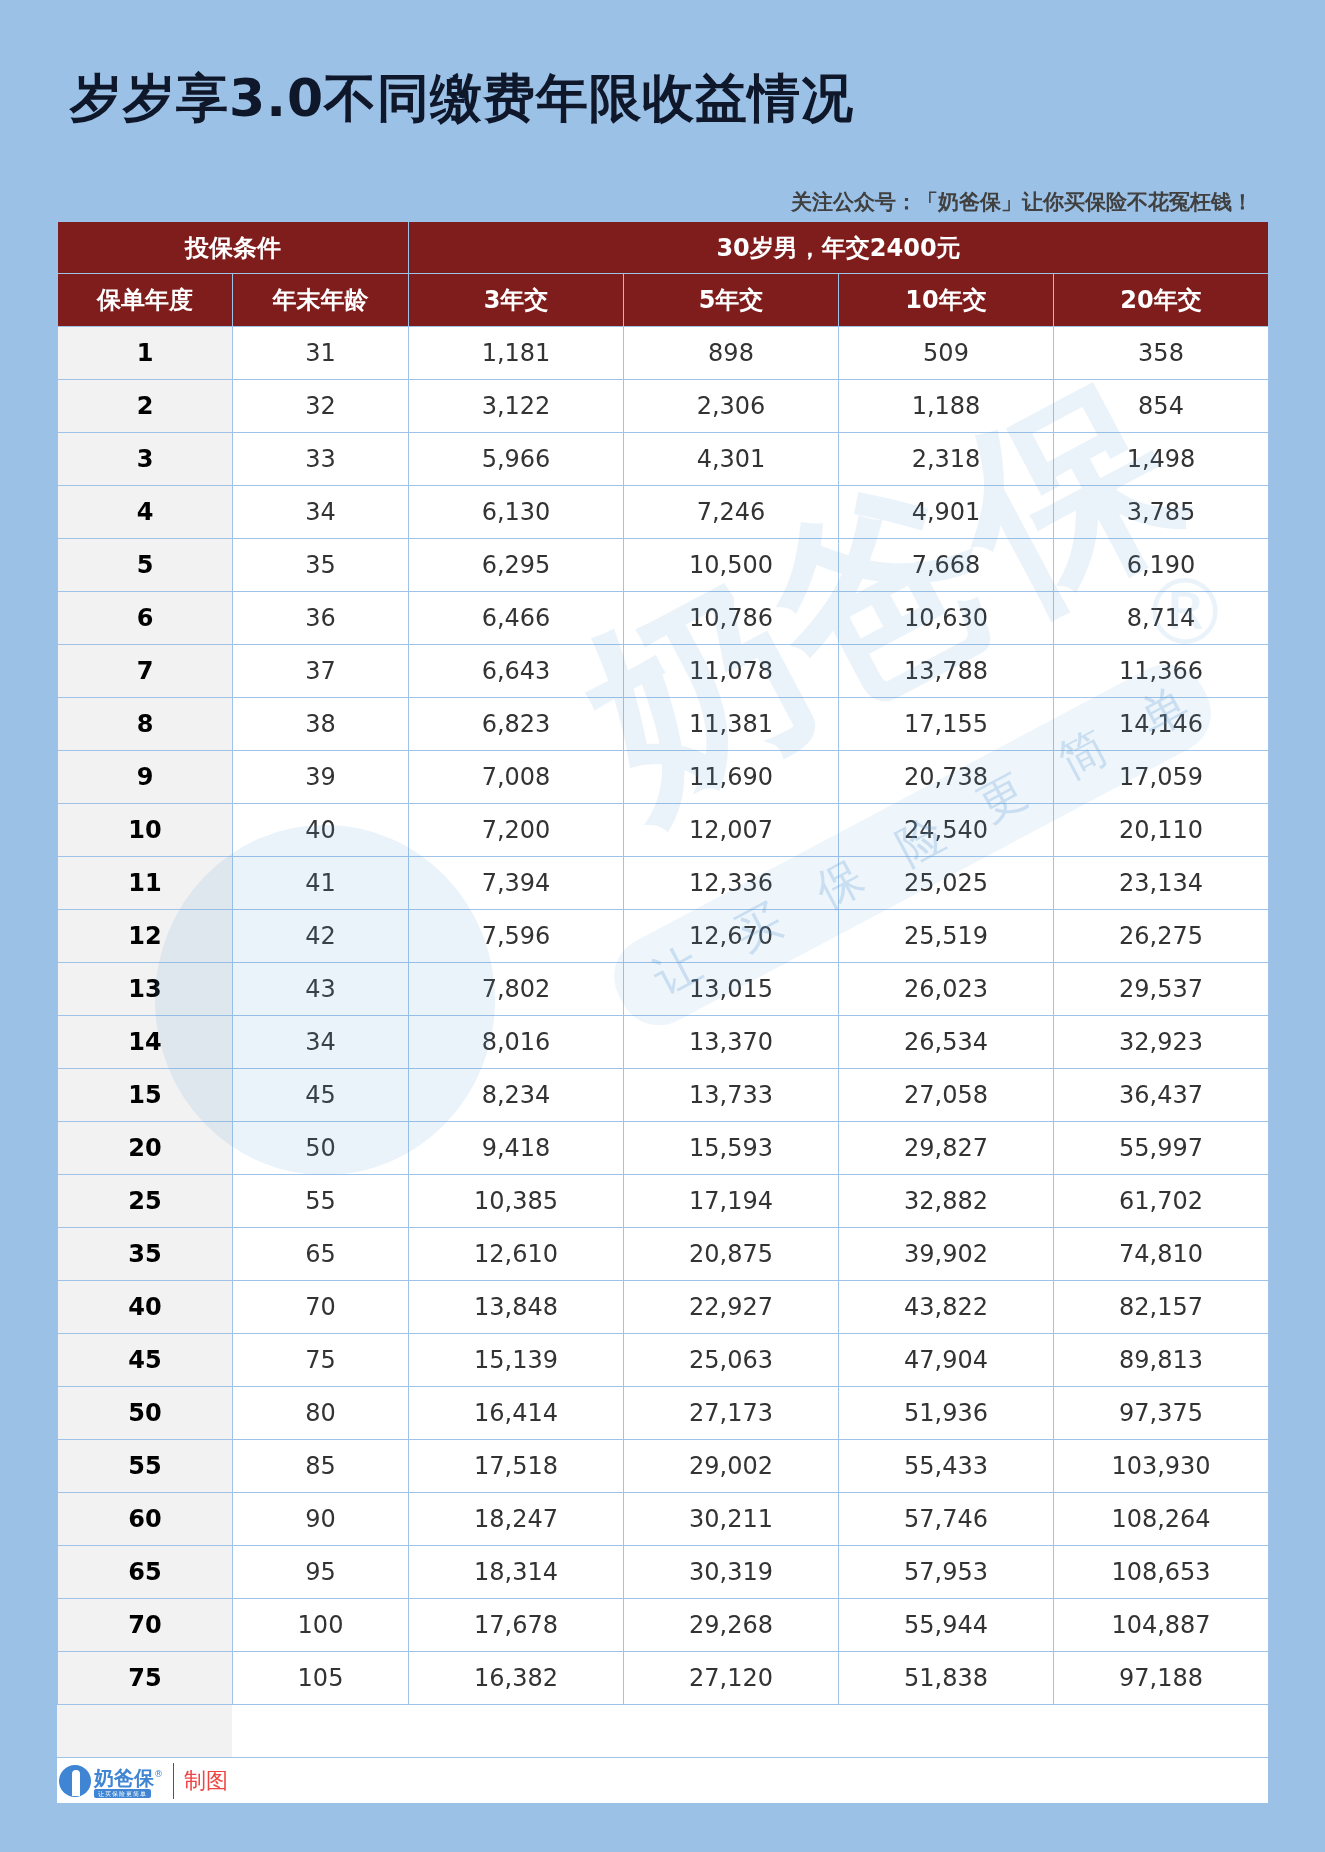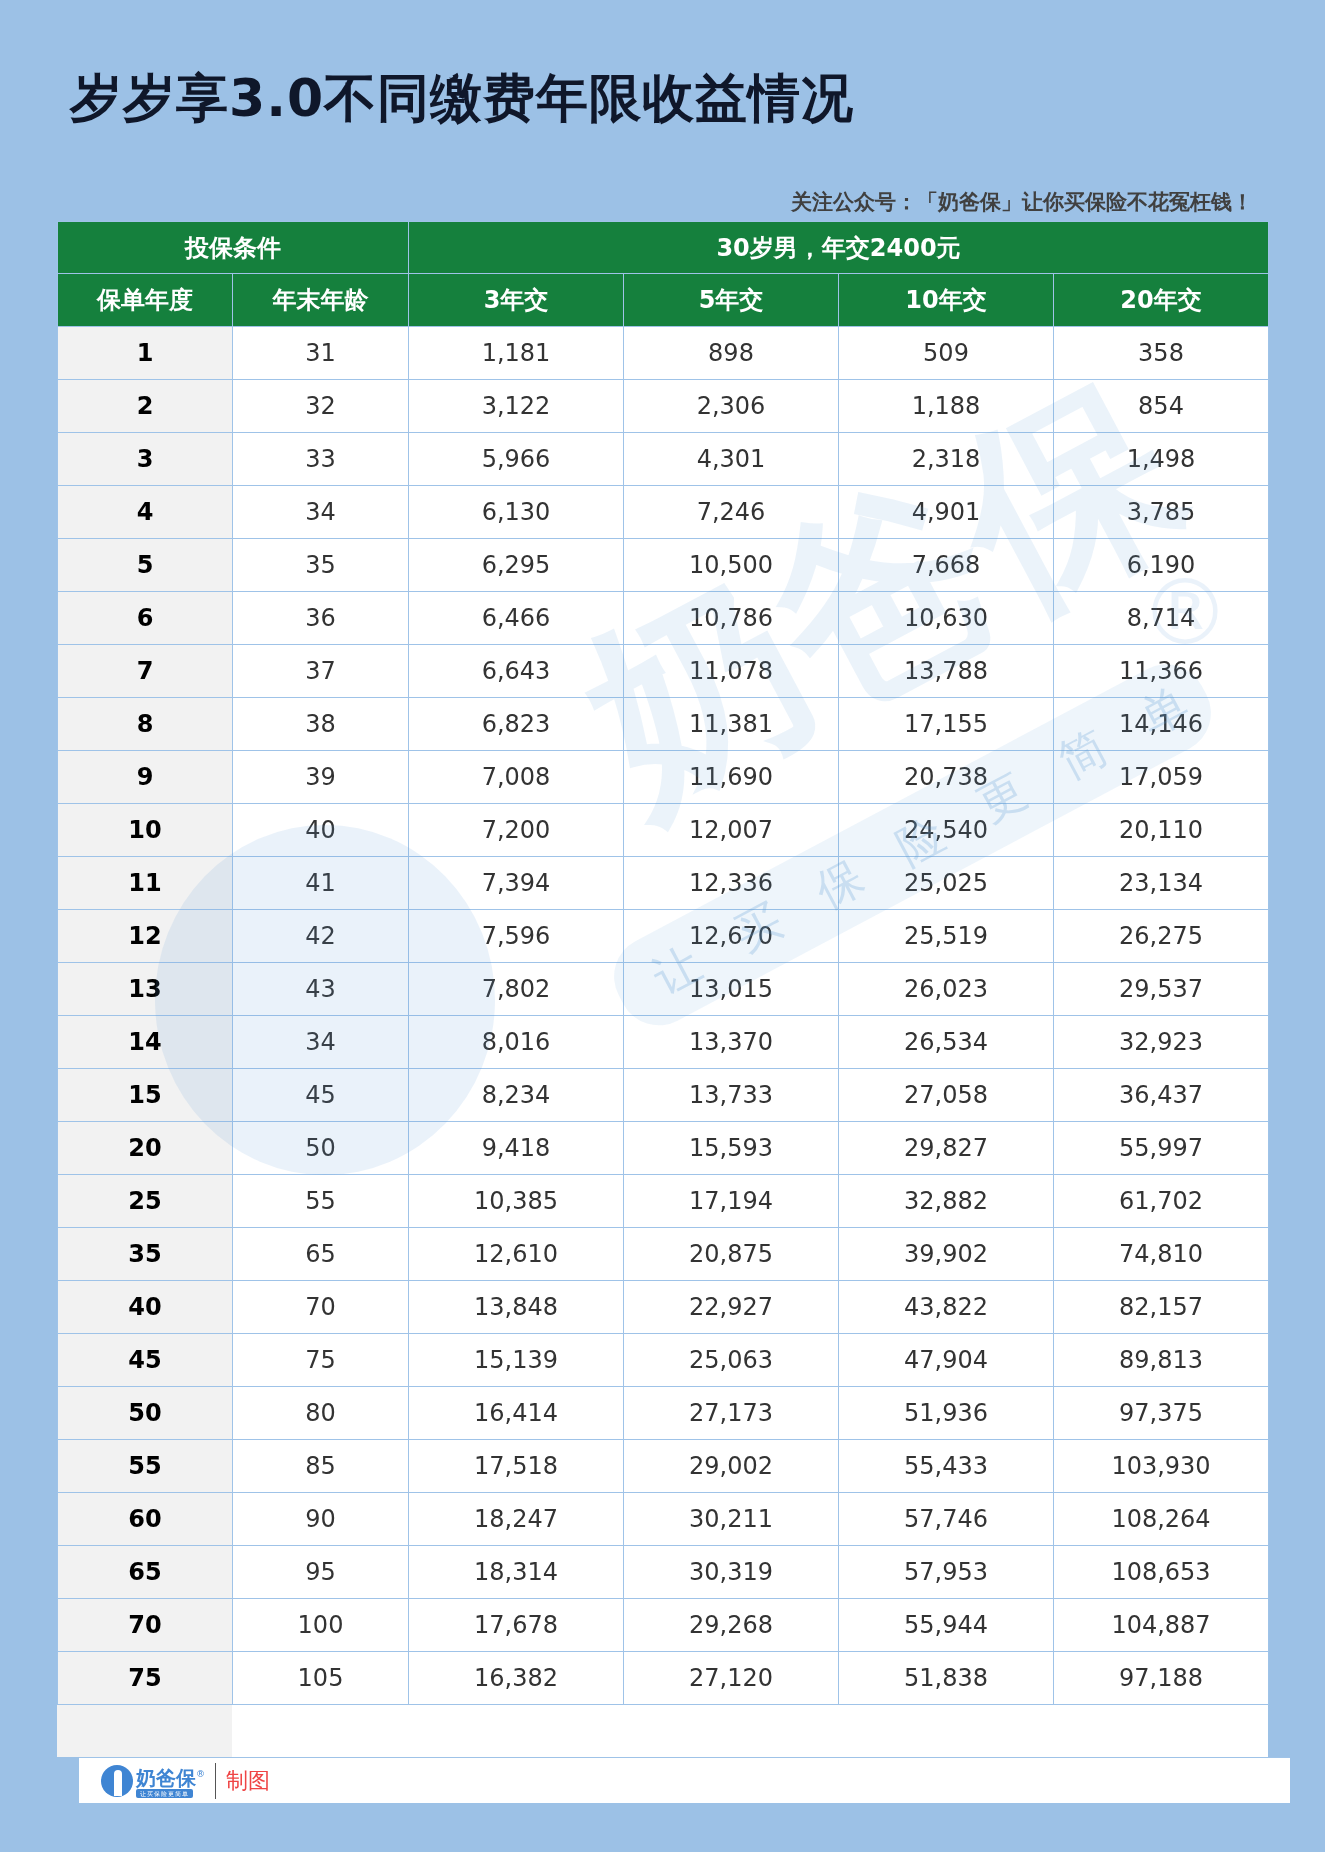--- a/index.html
+++ b/index.html
@@ -40,21 +40,21 @@
     position: relative;
     z-index: 1;
   }
   col.c1 { width: 175px; }
   col.c2 { width: 176px; }
   col.c3 { width: 215px; }
   col.c4 { width: 215px; }
   col.c5 { width: 215px; }
   col.c6 { width: 215px; }
   th {
-    background: #15803d;
+    background: #7f1d1d;
     color: #ffffff;
     font-weight: bold;
     font-size: 24px;
     text-align: center;
     border: 1px solid #9fc3e8;
     height: 52px;
   }
   tr.h2 th { height: 53px; }
   td {
     height: 53px;
@@ -124,22 +124,21 @@
     color: rgba(91,155,213,0.13);
   }
   .footer {
     position: absolute;
     left: 57px; top: 1757px;
     width: 1211px; height: 46px;
     background: #ffffff;
     border-top: 1px solid #9fc3e8;
     display: flex;
     align-items: center;
-    padding-left: 22px;
-    margin-left: 22px;
+    padding-left: 2px;
   }
   .logo {
     display: flex;
     align-items: center;
   }
   .logo-circle {
     width: 32px; height: 32px;
     border-radius: 50%;
     background: #3f85d3;
     position: relative;

